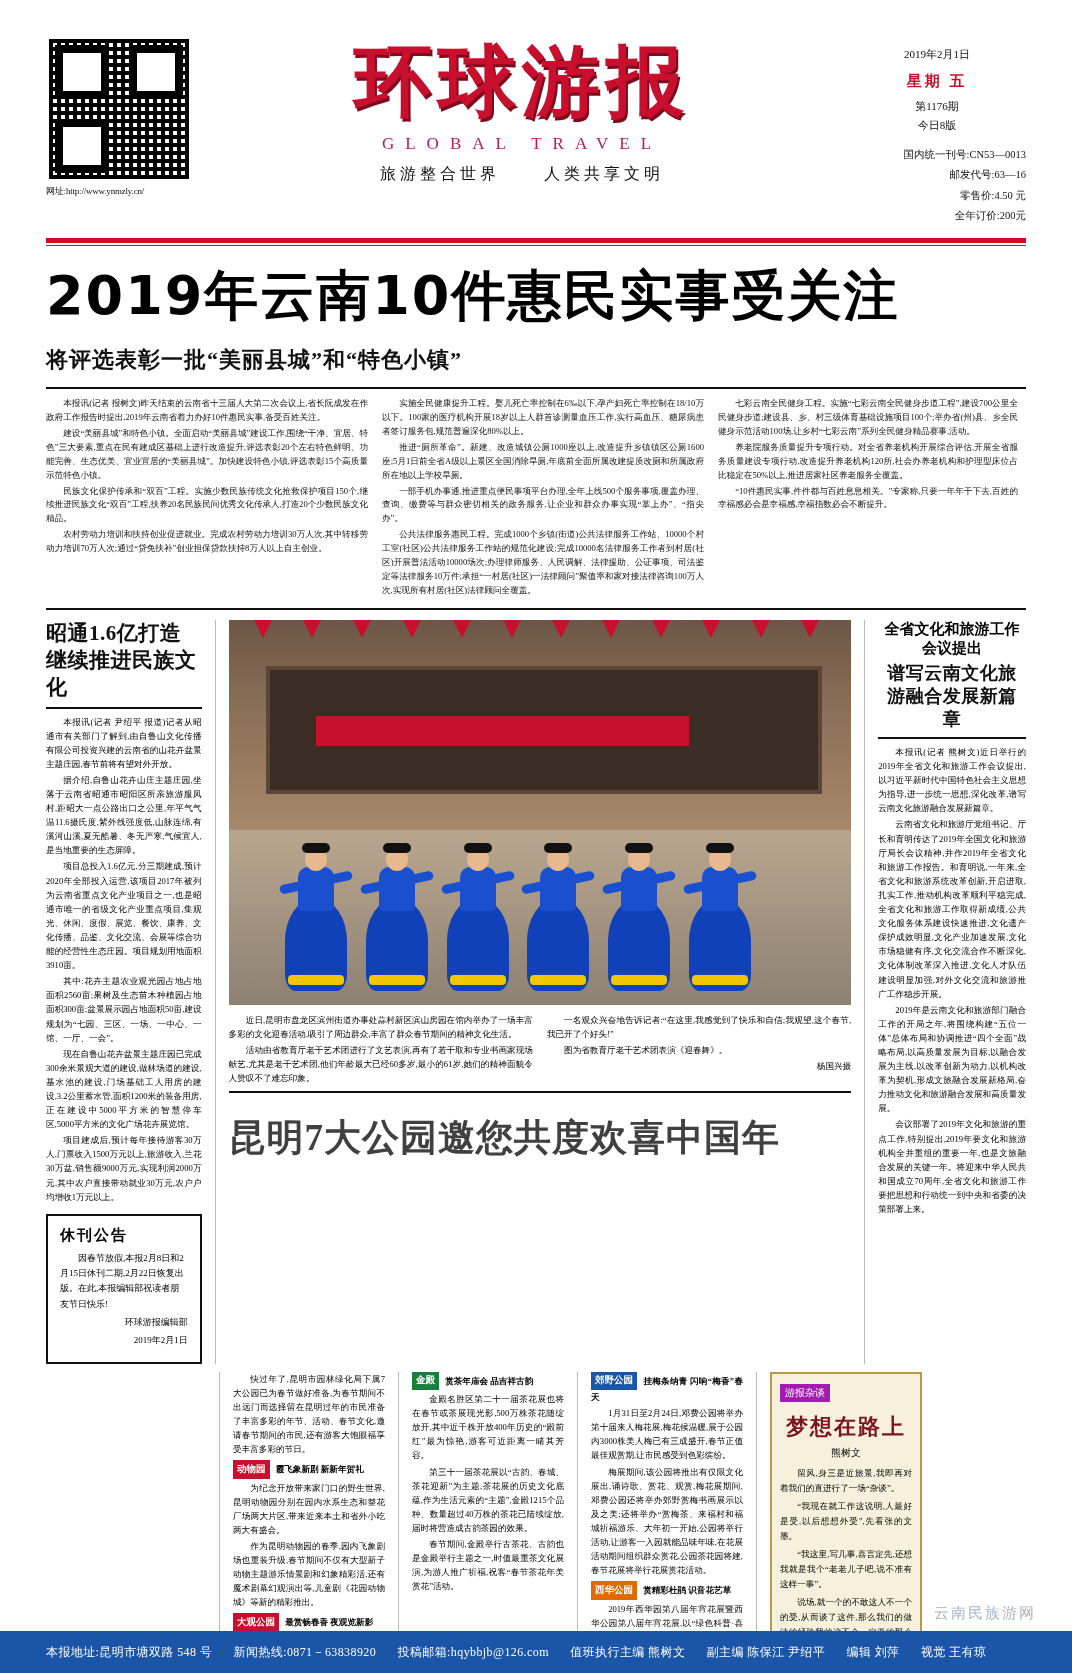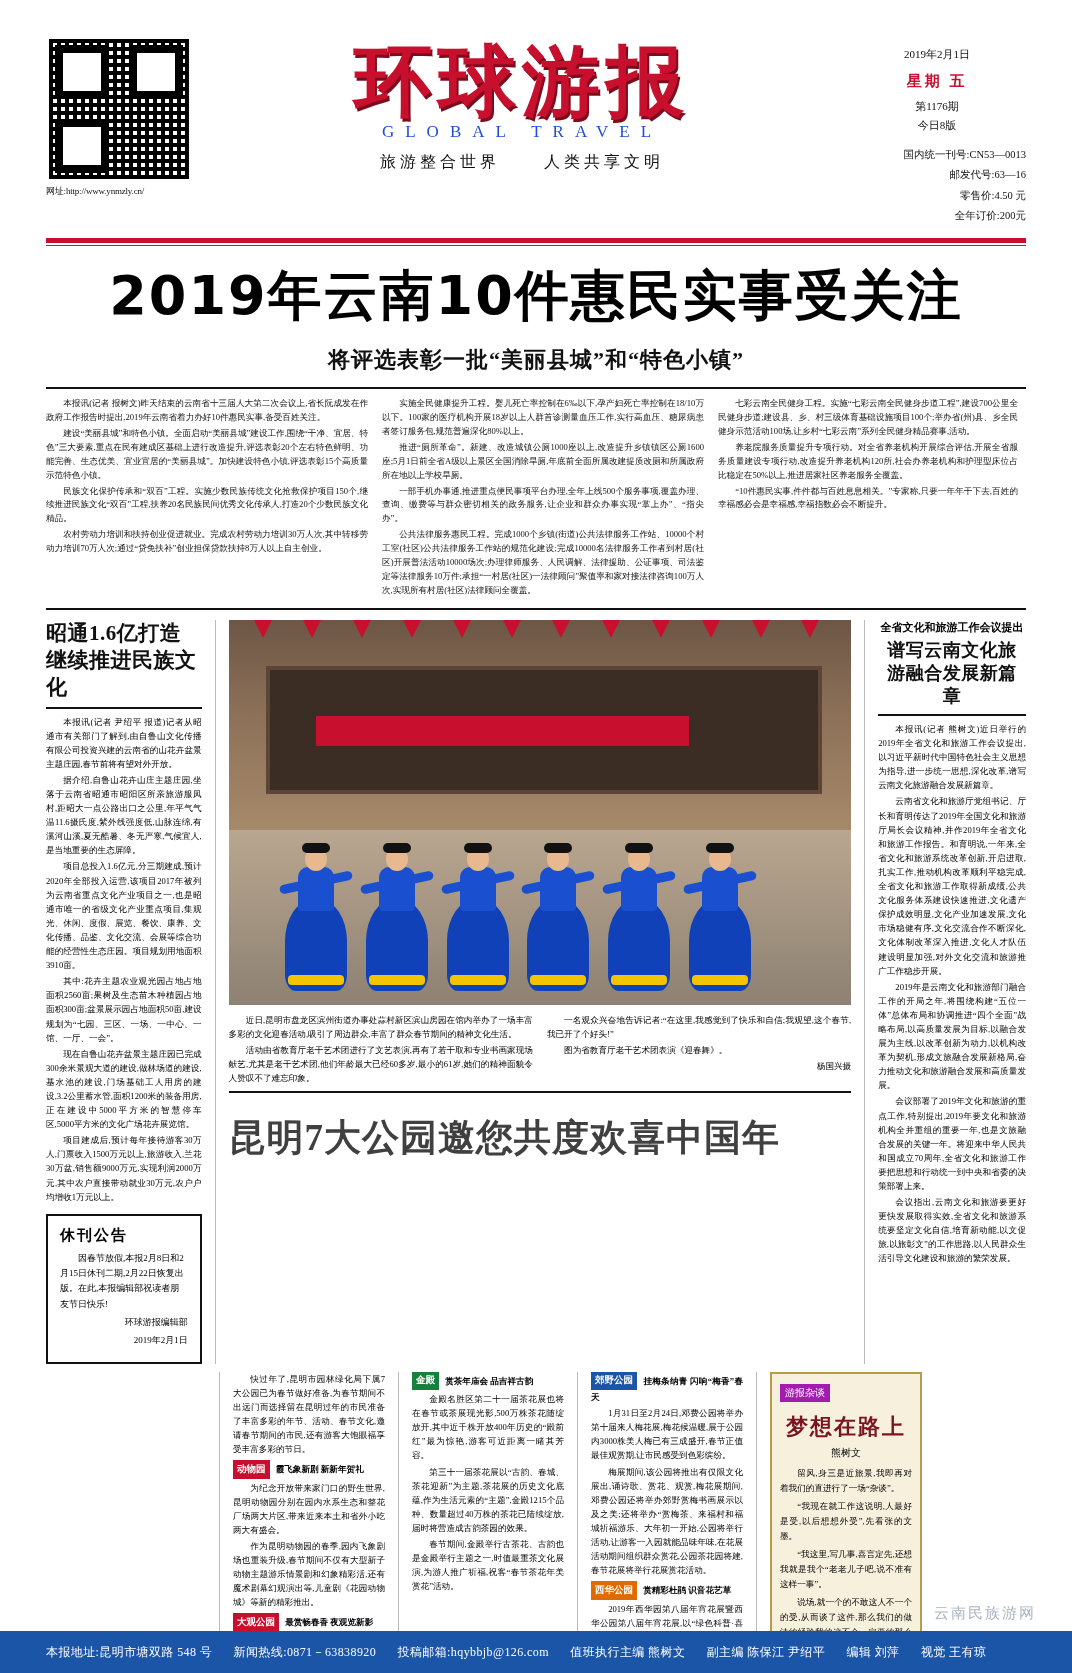--- a/index.html
+++ b/index.html
@@ -15,34 +15,34 @@
      repeating-linear-gradient(0deg,#000 0 4px,transparent 4px 8px);
      background-blend-mode:multiply;border:3px solid #fff;position:relative;}
   .qr:before,.qr:after{content:"";position:absolute;width:38px;height:38px;border:8px solid #000;background:#fff;}
   .qr:before{left:6px;top:6px;}
   .qr:after{right:6px;top:6px;}
   .qr-eye3{position:absolute;left:6px;bottom:6px;width:38px;height:38px;border:8px solid #000;background:#fff;}
   .qr-url{font-size:9px;color:#111;margin-top:3px;letter-spacing:-.2px;}
   .title-box{flex:1;text-align:center;padding-top:4px;}
   .gt-title{font-family:"DejaVu Serif",serif;font-weight:bold;font-size:78px;color:#c8102e;
      letter-spacing:6px;line-height:1.05;text-shadow:2px 3px 0 #7d0b1d;}
-  .gt-en{font-size:17px;letter-spacing:11px;color:#1d4ed8;margin-top:0;font-family:"Liberation Serif",serif;}
+  .gt-en{font-size:17px;letter-spacing:11px;color:#be185d;margin-top:12px;font-family:"Liberation Serif",serif;}
   .gt-slogan{font-size:16px;letter-spacing:4px;color:#111;margin-top:10px;}
   .gt-slogan span{margin:0 18px;}
   .info-box{width:178px;font-size:11px;color:#111;text-align:right;line-height:1.9;padding-top:8px;}
   .info-date{text-align:center;font-size:11px;}
   .info-week{text-align:center;color:#c8102e;font-size:15px;font-weight:bold;letter-spacing:3px;margin:2px 0;}
   .info-issue{text-align:center;font-size:11px;line-height:1.7;}
   .info-list{margin-top:10px;font-size:10.5px;line-height:1.95;}
 
   .rule-thick{height:5px;background:#c8102e;margin-top:2px;}
   .rule-thin{height:1px;background:#0a63a8;margin-top:2px;}
 
   
-  .headline{text-align:center;margin-top:14px;}
+  .headline{margin-top:14px;}
   .headline h1{margin:0;font-size:54px;font-weight:bold;letter-spacing:2px;color:#000;
      font-family:"DejaVu Sans","Liberation Sans",sans-serif;}
   .headline h2{margin:12px 0 0;font-size:22px;font-weight:bold;color:#111;letter-spacing:1px;}
   .hr-line{height:2px;background:#111;margin-top:12px;}
 
   
   .cols{display:flex;gap:14px;margin-top:8px;}
   .col{font-size:8.6px;line-height:1.62;text-align:justify;color:#111;}
   .col p{margin:0 0 2px;text-indent:2em;}
   .sep-v{width:1px;background:#bbb;}
@@ -268,29 +268,28 @@
         <p>图为省教育厅老干艺术团表演《迎春舞》。</p>
         <p style="text-align:right;text-indent:0">杨国兴摄</p>
       </div>
       <div class="hr-line" style="margin-top:6px"></div>
       <div class="big2">昆明7大公园邀您共度欢喜中国年</div>
     </div>
 
     <div class="sep-v"></div>
 
     <div class="mid-right">
-      <div style="text-align:center;font-size:11px;font-weight:bold;">全省文化和旅游工作会议提出</div>
+      <div style="text-align:center;font-size:15px;font-weight:bold;">全省文化和旅游工作会议提出</div>
       <div class="sub-head small" style="text-align:center;margin-top:4px;">谱写云南文化旅游融合发展新篇章</div>
       <div class="rule-b"></div>
       <div class="body-s">
         <p>本报讯(记者 熊树文)近日举行的2019年全省文化和旅游工作会议提出,以习近平新时代中国特色社会主义思想为指导,进一步统一思想,深化改革,谱写云南文化旅游融合发展新篇章。</p>
         <p>云南省文化和旅游厅党组书记、厅长和育明传达了2019年全国文化和旅游厅局长会议精神,并作2019年全省文化和旅游工作报告。和育明说,一年来,全省文化和旅游系统改革创新,开启进取,扎实工作,推动机构改革顺利平稳完成,全省文化和旅游工作取得新成绩,公共文化服务体系建设快速推进,文化遗产保护成效明显,文化产业加速发展,文化市场稳健有序,文化交流合作不断深化,文化体制改革深入推进,文化人才队伍建设明显加强,对外文化交流和旅游推广工作稳步开展。</p>
         <p>2019年是云南文化和旅游部门融合工作的开局之年,将围绕构建“五位一体”总体布局和协调推进“四个全面”战略布局,以高质量发展为目标,以融合发展为主线,以改革创新为动力,以机构改革为契机,形成文旅融合发展新格局,奋力推动文化和旅游融合发展和高质量发展。</p>
         <p>会议部署了2019年文化和旅游的重点工作,特别提出,2019年要文化和旅游机构全并重组的重要一年,也是文旅融合发展的关键一年。将迎来中华人民共和国成立70周年,全省文化和旅游工作要把思想和行动统一到中央和省委的决策部署上来。</p>
-        <p>会议指出,云南文化和旅游要更好更快发展取得实效,全省文化和旅游系统要坚定文化自信,培育新动能,以文促旅,以旅彰文”的工作思路,以人民群众生活引导文化建设和旅游的繁荣发展。</p>
       </div>
     </div>
   </div>
 
   <div class="mid" style="margin-top:8px">
     <div style="width:160px"></div>
     <div class="sep-v"></div>
     <div style="width:152px" class="body-s">
       <p>快过年了,昆明市园林绿化局下属7大公园已为春节做好准备,为春节期间不出远门而选择留在昆明过年的市民准备了丰富多彩的年节、活动、春节文化,邀请春节期间的市民,还有游客大饱眼福享受丰富多彩的节日。</p>
       <p style="text-indent:0;margin-top:4px">

